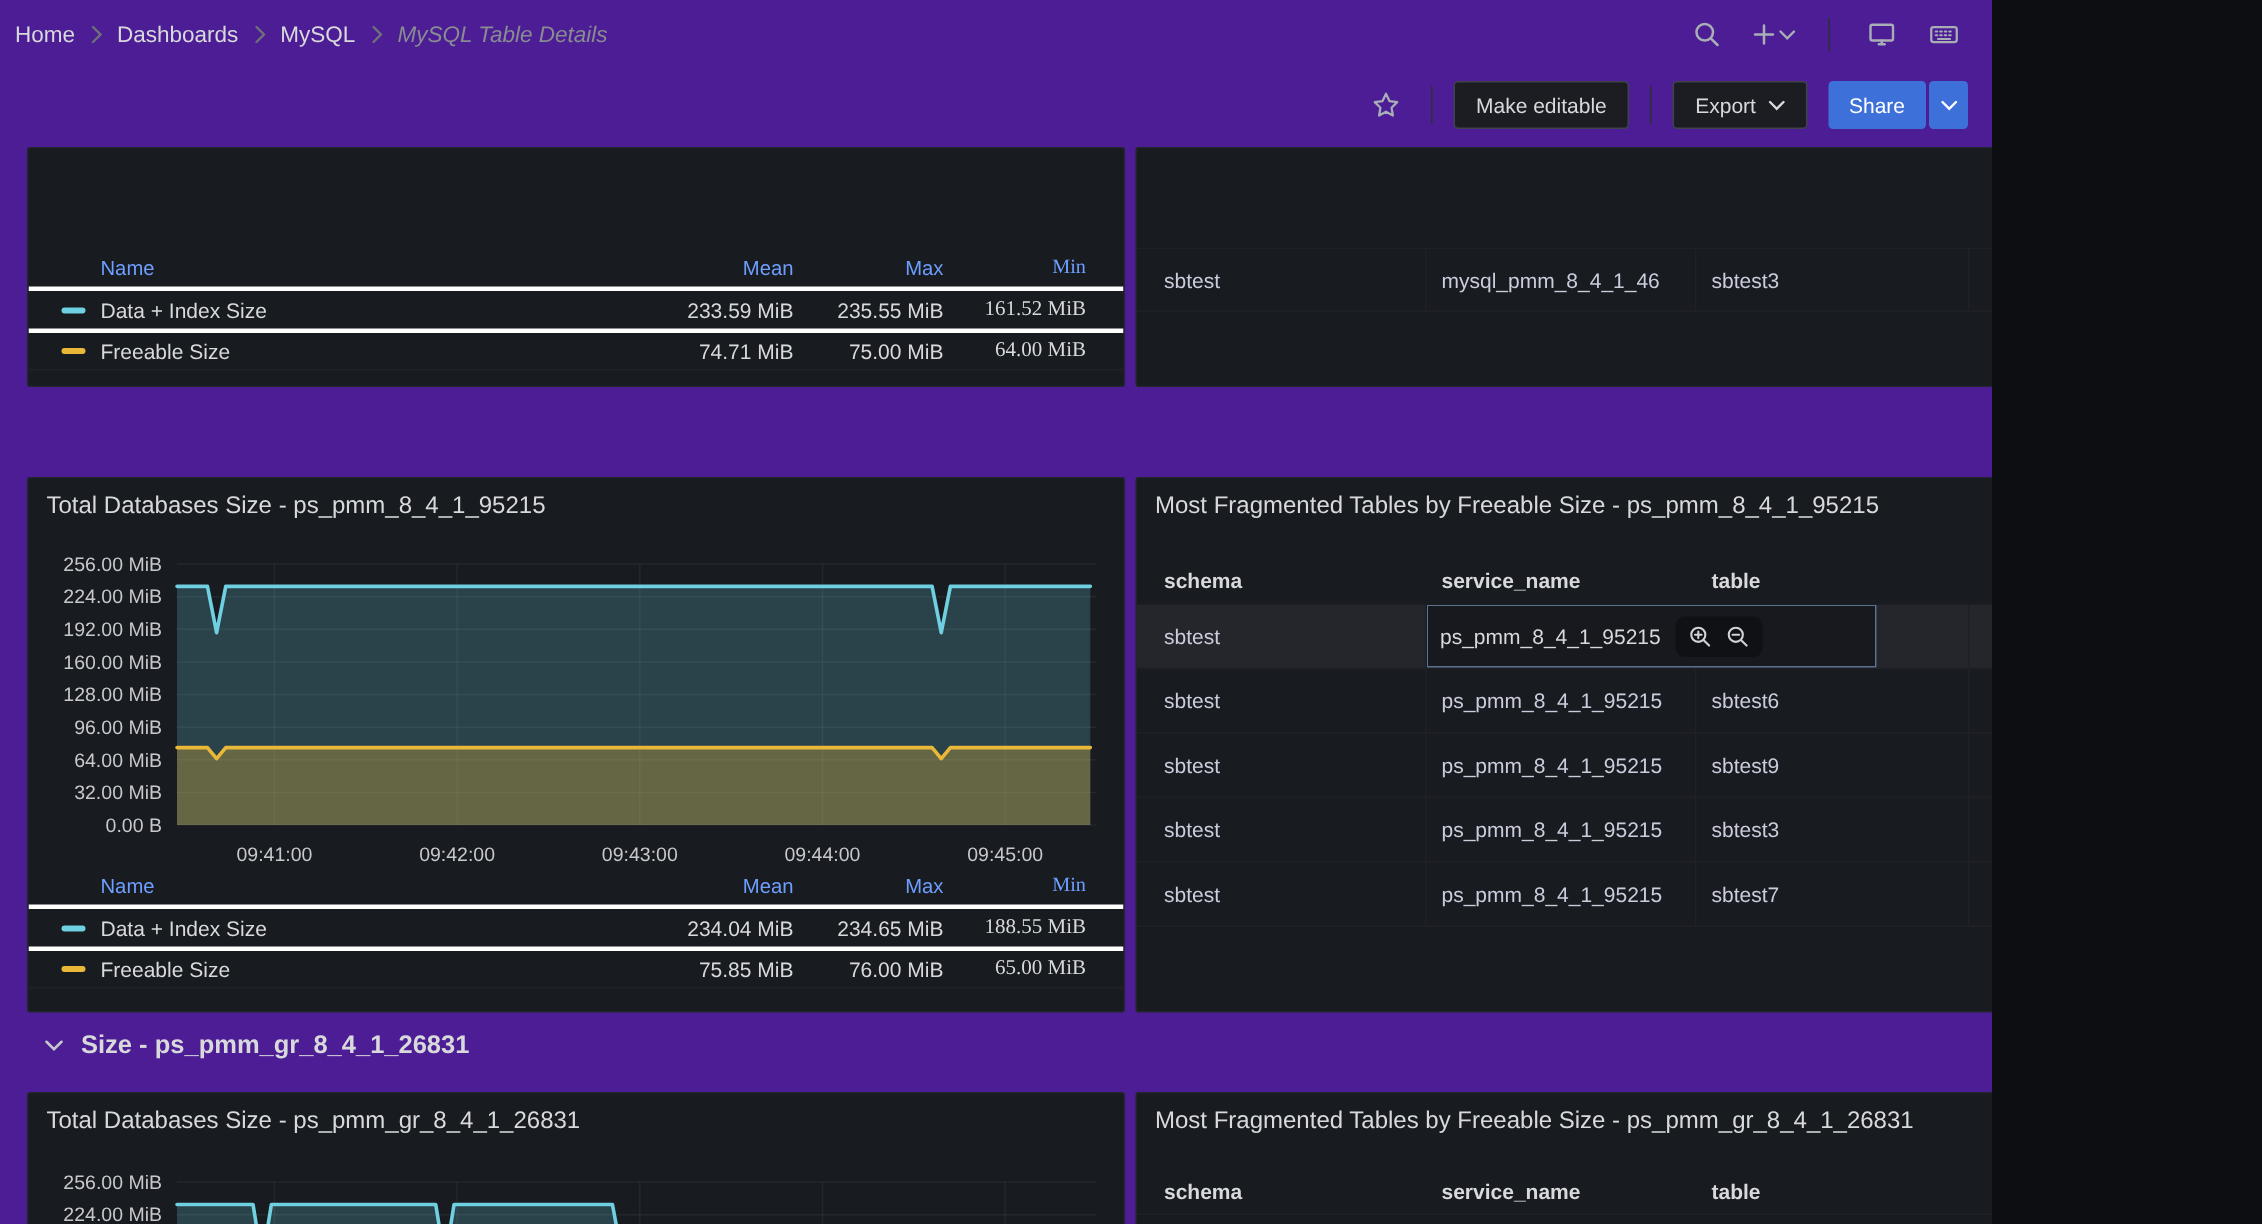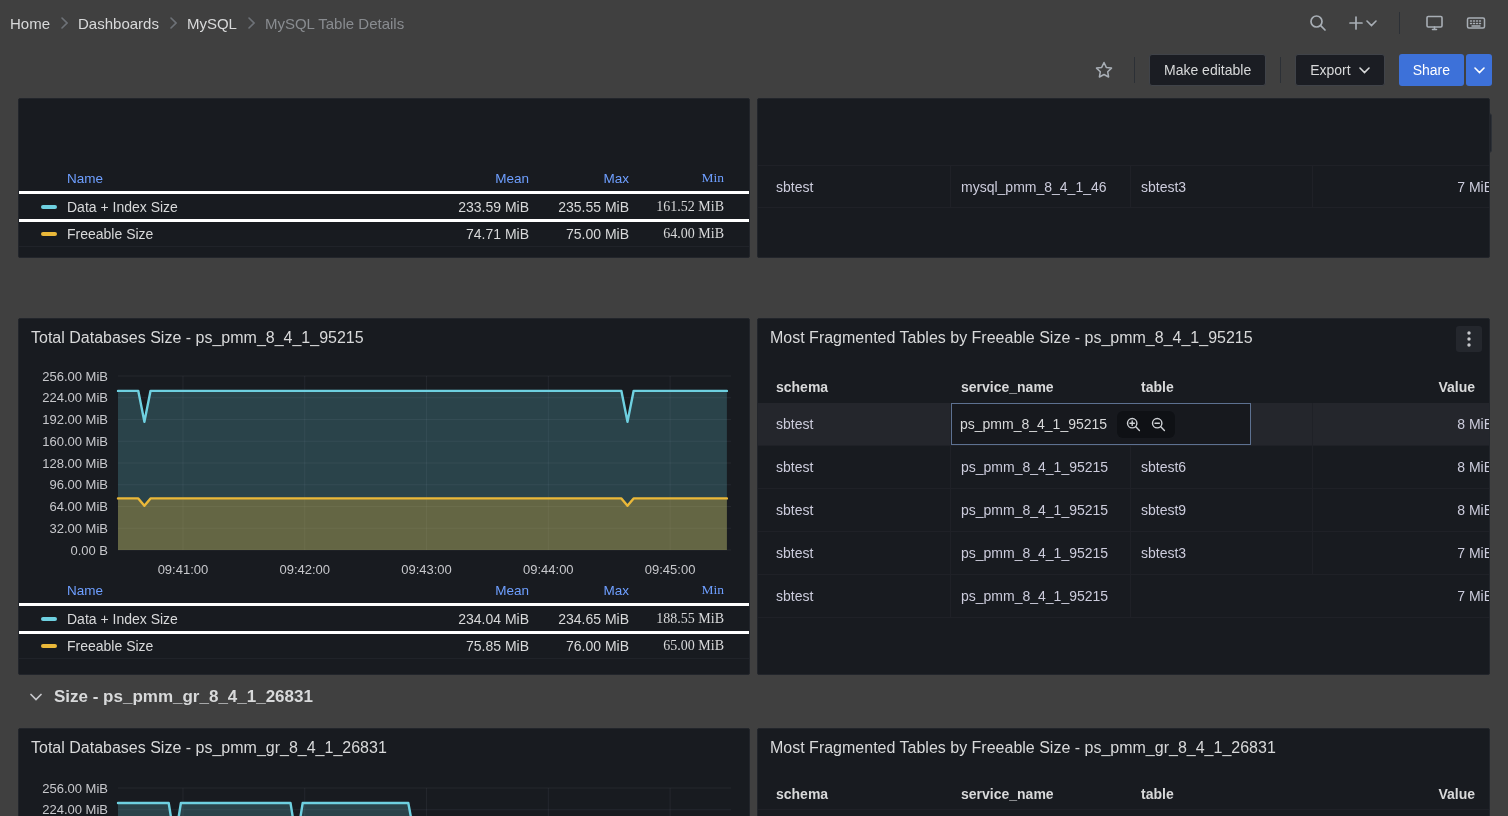--- a/index.html
+++ b/index.html
@@ -1,26 +1,26 @@
 <!DOCTYPE html>
 <html><head>
 <meta charset="utf-8">
 <style>
   * { margin:0; padding:0; box-sizing:border-box; }
   html,body { background:#0d0e12; }
   body { font-family:"Liberation Sans","DejaVu Sans",sans-serif; }
-  .page { position:relative; width:1508px; height:816px; background:#404040; overflow:hidden;
+  .page { position:relative; width:1328px; height:816px; background:#4c1d95; overflow:hidden;
           color:#CCCCDC; font-size:14px;padding-left:20px; }
 
   
   .topnav { position:absolute; top:0; left:0; right:0; height:46px; display:flex;
             align-items:center; padding:0 16px 0 10px; }
   .crumbs { display:flex; align-items:center; gap:10px; font-size:15px; font-weight:500; }
   .crumb { color:#D8D9DA; cursor:pointer; }
-  .crumb.current { color:#898C90; cursor:default; }
+  .crumb.current { color:#898C90; cursor:default;font-style:italic; }
   .crumb-sep { display:flex; color:#6e7278; }
   .topnav-right { margin-left:auto; display:flex; align-items:center; gap:10px; }
   .iconbtn { width:32px; height:32px; display:flex; align-items:center; justify-content:center;
              border-radius:4px; color:#A8AEB5; cursor:pointer; }
   .icon-with-caret { display:flex; align-items:center; gap:2px; color:#A8AEB5; cursor:pointer; padding:0 4px; }
   .vdiv { width:1px; height:22px; background:#2c3036; margin:0 8px; }
 
   
   .toolbar { position:absolute; top:46px; left:0; right:0; height:48px; display:flex;
              align-items:center; justify-content:flex-end; padding-right:16px; }
@@ -445,20 +445,21 @@
           <span class="fcell c1">sbtest</span>
           <span class="fcell c2">ps_pmm_8_4_1_95215</span>
           <span class="fcell c3">sbtest3</span>
           <span class="fcell c4">
               <span class="clip-val">7 MiB</span>
             </span>
         </div>
         <div class="frow">
           <span class="fcell c1">sbtest</span>
           <span class="fcell c2">ps_pmm_8_4_1_95215</span>
+          <span class="fcell c3">sbtest7</span>
           <span class="fcell c4">
               <span class="clip-val">7 MiB</span>
             </span>
         </div>
       </div>
     </div>
 
     <div class="section-hdr" style="top:527px;">
       <span class="chev">
         <svg width="12" height="8" viewBox="0 0 12 8">

